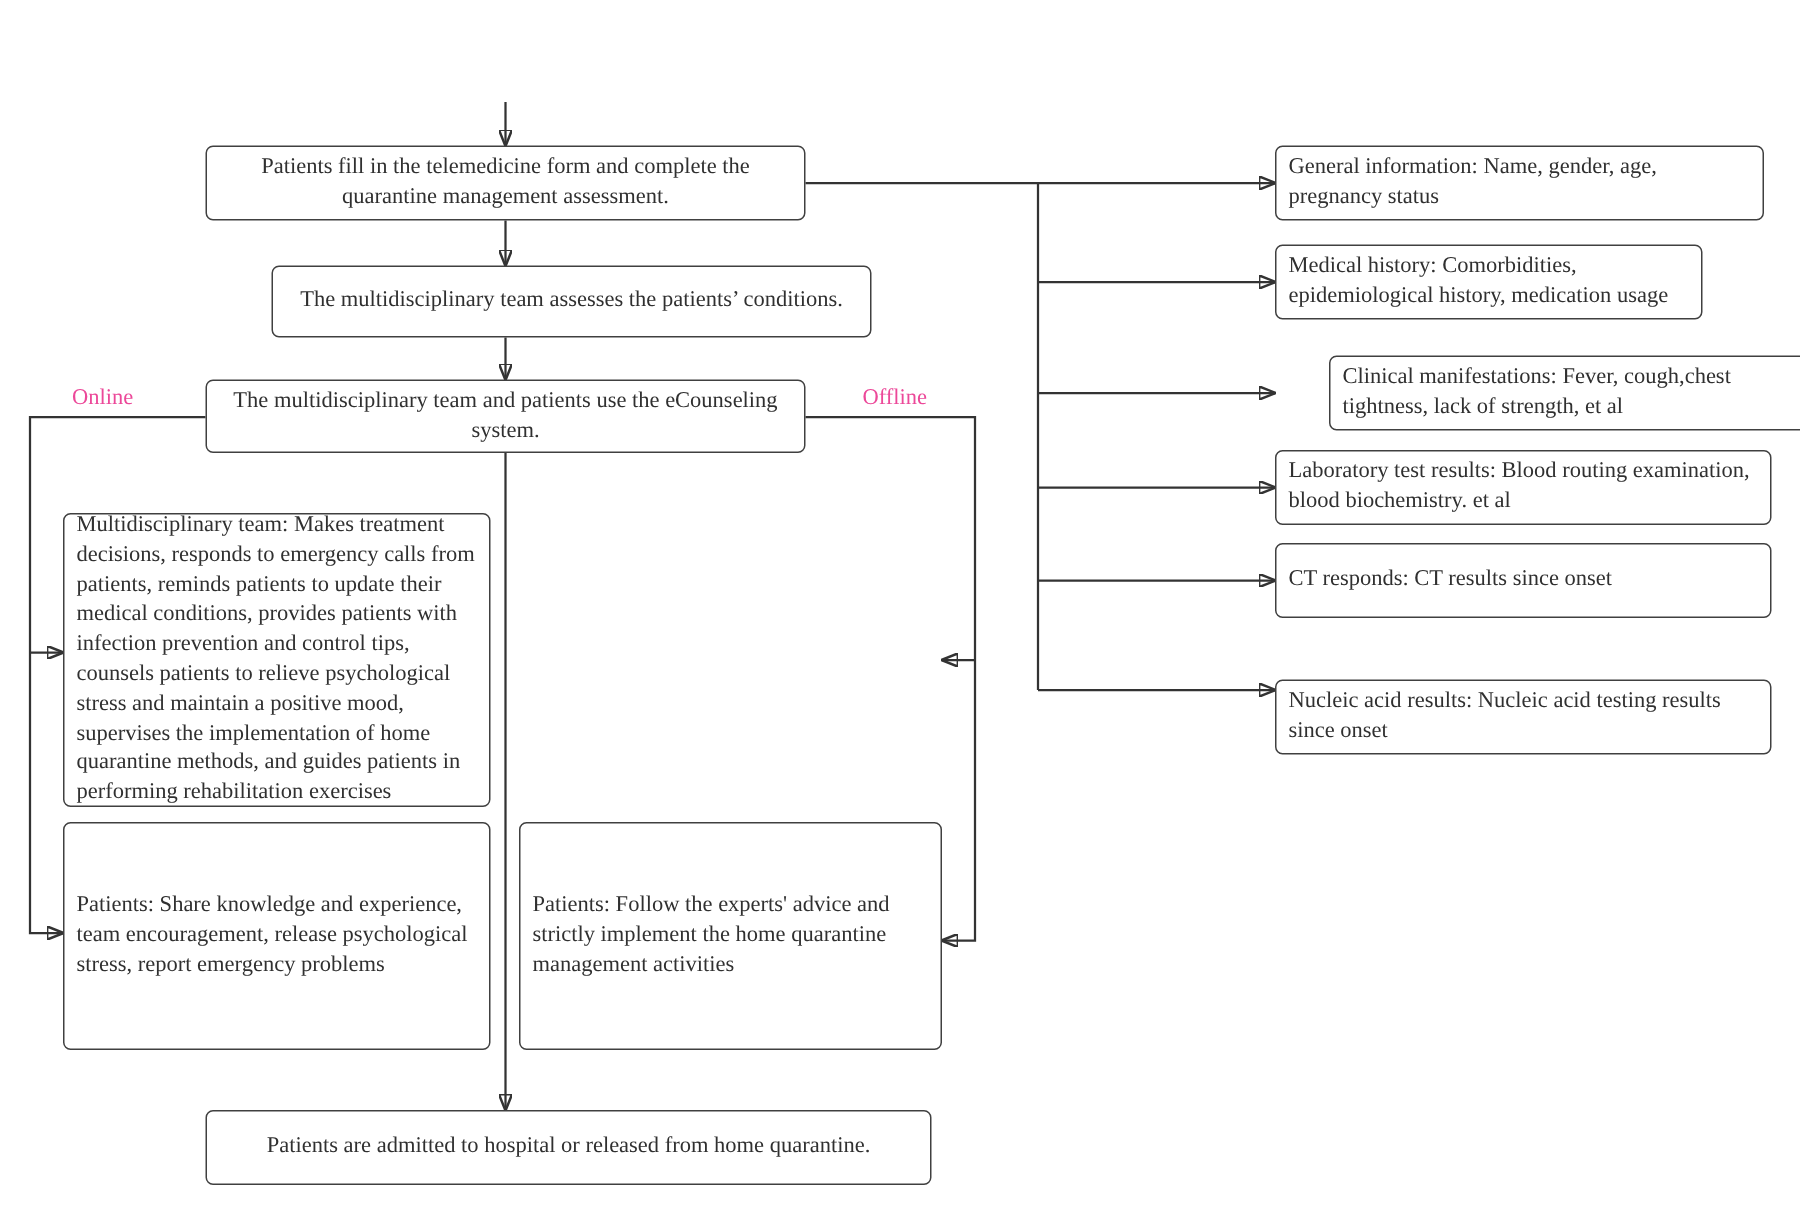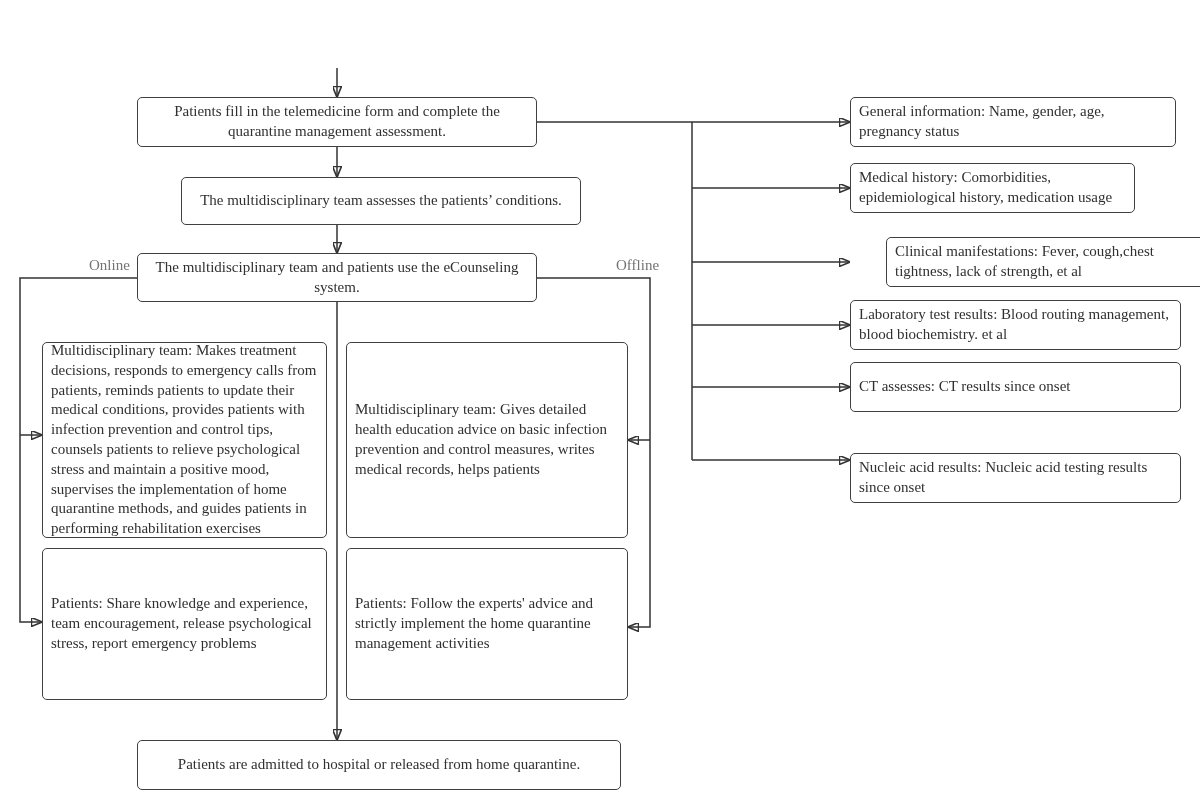--- a/index.html
+++ b/index.html
@@ -45,23 +45,22 @@
     padding: 2px 6px;
   }
   .node.left-text {
     text-align: left;
     padding: 4px 6px 4px 8px;
   }
   .branch-label {
     position: absolute;
     z-index: 2;
     font-size: 15px;
-    color: #737373;
+    color: #ec4899;
     white-space: nowrap;
-    margin-left: 41px;
   }
 </style>
 </head>
 <body>
 
 <div class="canvas">
 
   <svg class="connectors" width="1200" height="810" viewBox="0 0 1200 810">
     <defs>
       <marker id="arrow" viewBox="0 0 10 8" refX="9.6" refY="4" markerWidth="11" markerHeight="9" markerUnits="userSpaceOnUse" orient="auto">
@@ -97,31 +96,30 @@
   <div class="node center-text" style="left:137px; top:253px; width:400px; height:49px;">The multidisciplinary team and patients use the eCounseling system.</div>
 
   <div class="branch-label" style="left:48px; top:257px;">Online</div>
 
   <div class="branch-label" style="left:575px; top:257px;">Offline</div>
 
   <div class="node left-text" style="left:42px; top:342px; width:285px; height:196px;">Multidisciplinary team: Makes treatment decisions, responds to emergency calls from patients, reminds patients to update their medical conditions, provides patients with infection prevention and control tips, counsels patients to relieve psychological stress and maintain a positive mood, supervises the implementation of home quarantine methods, and guides patients in performing rehabilitation exercises</div>
 
   <div class="node left-text" style="left:42px; top:548px; width:285px; height:152px;">Patients: Share knowledge and experience, team encouragement, release psychological stress, report emergency problems</div>
 
-  <div class="node left-text" style="left:346px; top:342px; width:282px; height:196px;">Multidisciplinary team: Gives detailed health education advice on basic infection prevention and control measures, writes medical records, helps patients</div>
 
   <div class="node left-text" style="left:346px; top:548px; width:282px; height:152px;">Patients: Follow the experts' advice and strictly implement the home quarantine management activities</div>
 
   <div class="node center-text" style="left:137px; top:740px; width:484px; height:50px;">Patients are admitted to hospital or released from home quarantine.</div>
 
   <div class="node left-text" style="left:850px; top:97px; width:326px; height:50px;">General information: Name, gender, age, pregnancy status</div>
 
   <div class="node left-text" style="left:850px; top:163px; width:285px; height:50px;">Medical history: Comorbidities, epidemiological history, medication usage</div>
 
   <div class="node left-text" style="left:850px; top:237px; width:331px; height:50px;margin-left:36px;">Clinical manifestations: Fever, cough,chest tightness, lack of strength, et al</div>
 
-  <div class="node left-text" style="left:850px; top:300px; width:331px; height:50px;">Laboratory test results: Blood routing management, blood biochemistry. et al</div>
+  <div class="node left-text" style="left:850px; top:300px; width:331px; height:50px;">Laboratory test results: Blood routing examination, blood biochemistry. et al</div>
 
-  <div class="node left-text" style="left:850px; top:362px; width:331px; height:50px;">CT assesses: CT results since onset</div>
+  <div class="node left-text" style="left:850px; top:362px; width:331px; height:50px;">CT responds: CT results since onset</div>
 
   <div class="node left-text" style="left:850px; top:435px; width:331px; height:50px;margin-top:18px;">Nucleic acid results: Nucleic acid testing results since onset</div>
 
 </div>
 
 </body></html>

